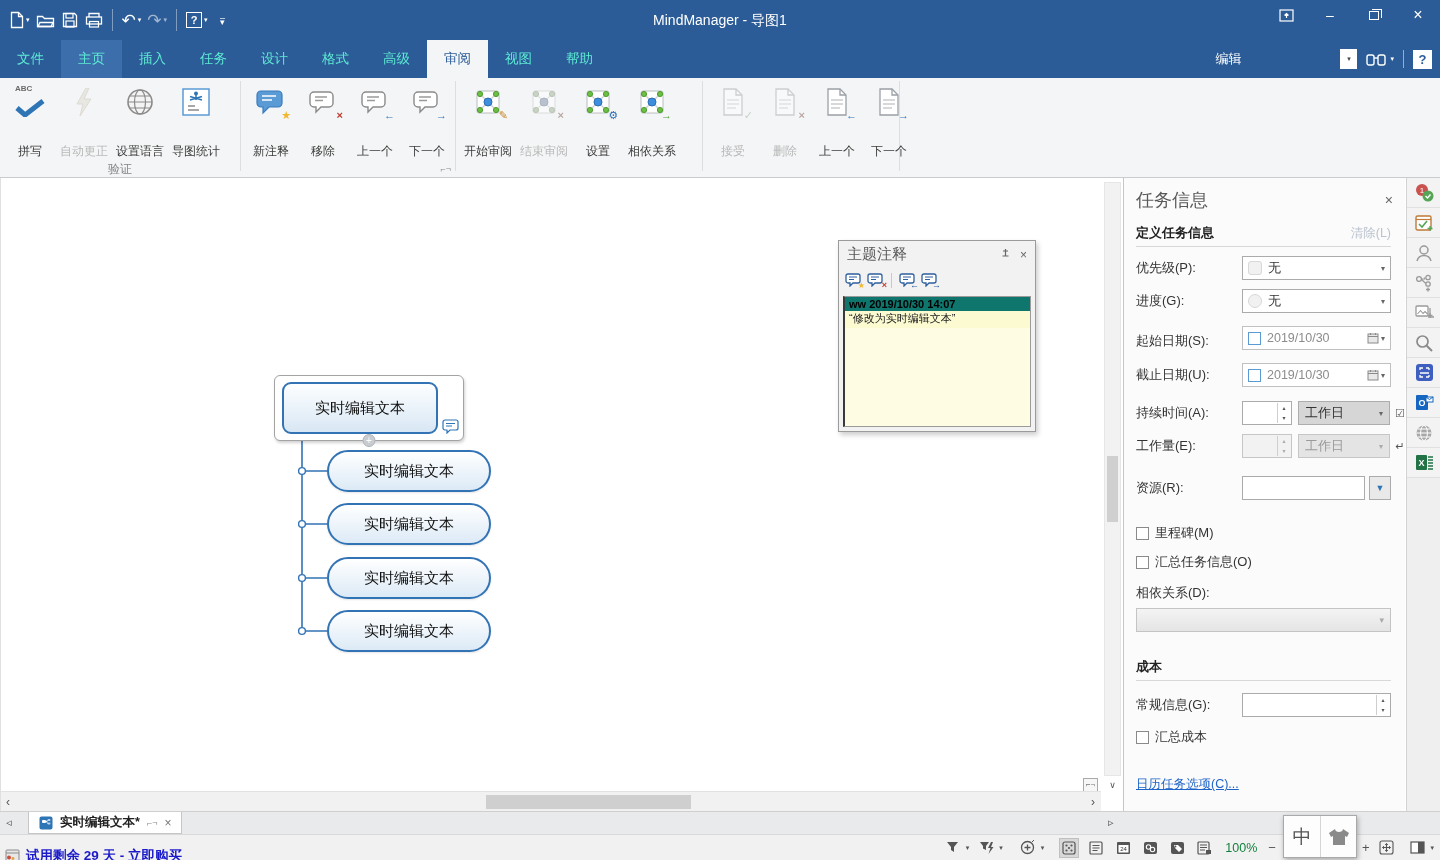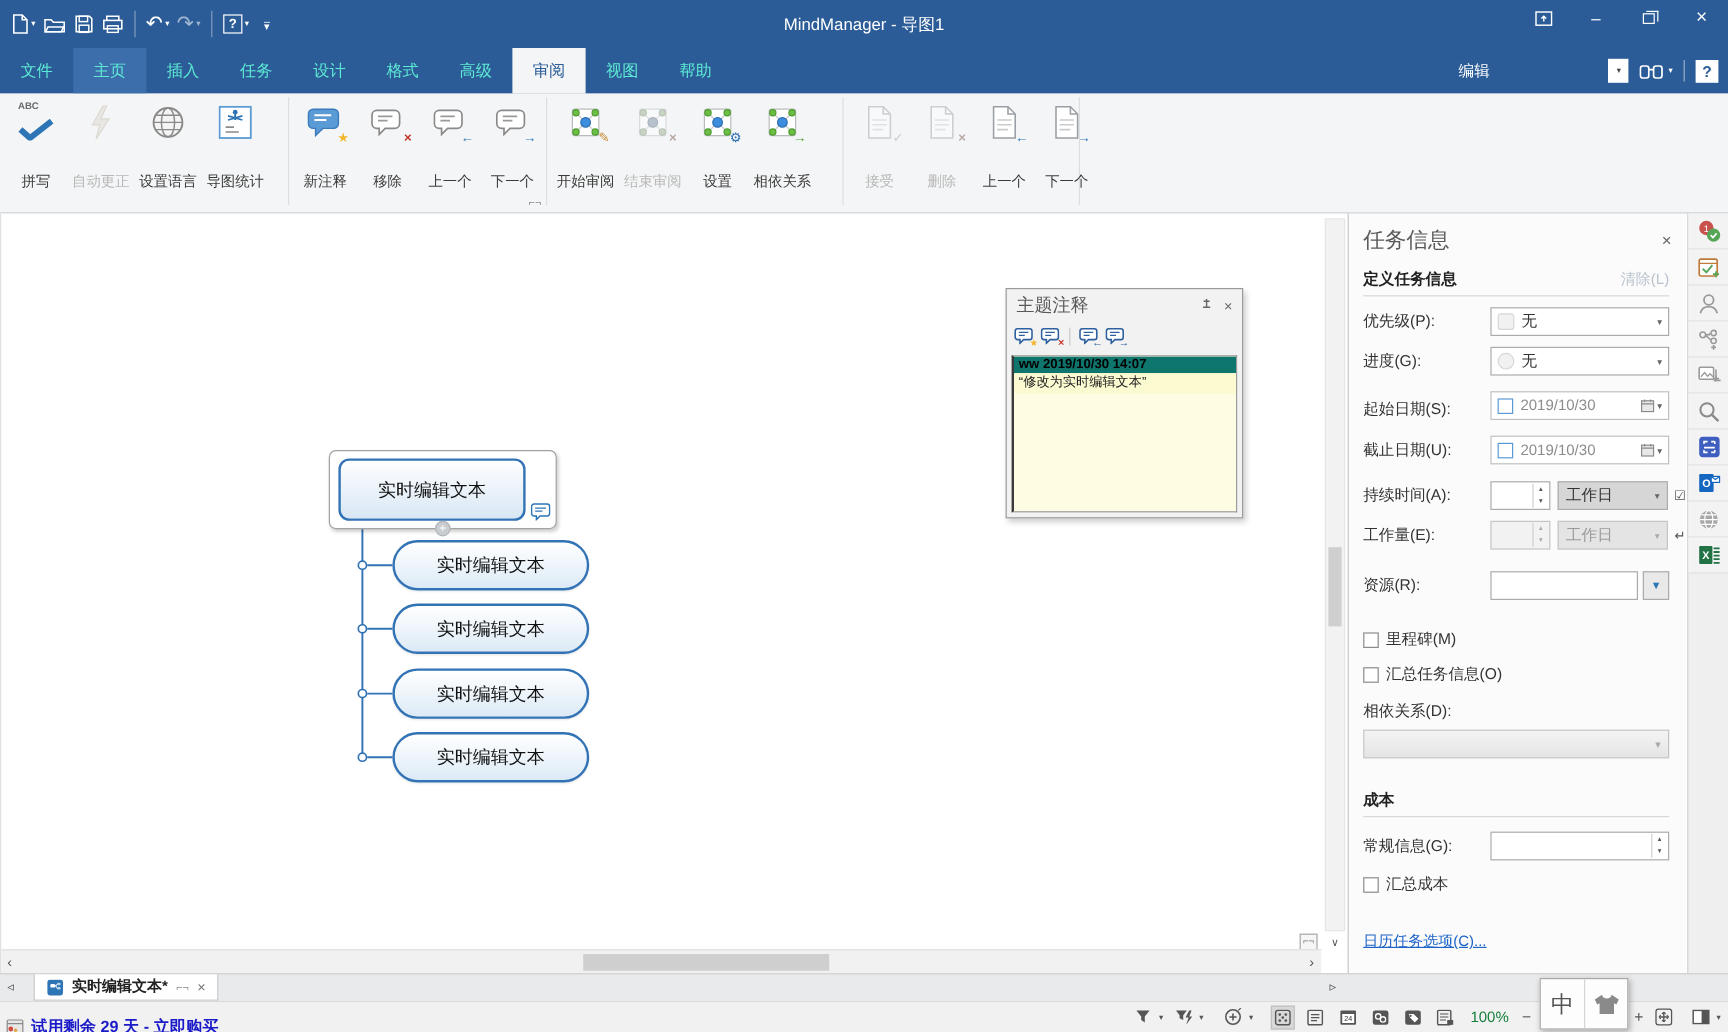--- a/index.html
+++ b/index.html
@@ -270,20 +270,21 @@
                 <rect x="1" y="1" width="26" height="26" fill="#fff" stroke="#5B9BD5" stroke-width="1.5"></rect>
                 <path d="M14 5v7M8 8.5l12 3.5M20 8.5L8 12" stroke="#2E75B6" stroke-width="1.5" fill="none"></path>
                 <circle cx="14" cy="5.5" r="2" fill="#2E75B6"></circle>
                 <path d="M6 18h7M6 22h11" stroke="#8a8a8a" stroke-width="1.4"></path>
                 <rect x="5" y="16.5" width="2.5" height="2.5" fill="#5B9BD5" stroke="none" opacity=".0"></rect>
               </svg>
           </span>
           <span class="bl">导图统计</span>
         </div>
       </div>
+      <div class="rlabel">验证</div>
     </div>
     <div class="rsep"></div>
 
     <div class="rgroup" style="width:214px;">
       <div class="rbtns">
         <div class="rbtn">
           <span class="ric">
             <svg width="30" height="26">
                 <path d="M5 2h17a4 4 0 0 1 4 4v8a4 4 0 0 1-4 4h-9l-6 6v-6H5a4 4 0 0 1-4-4V6a4 4 0 0 1 4-4z" fill="#5B9BD5" stroke="#3A7BBE" stroke-width="1.2"></path>
                 <path d="M6 7h14M6 11h10" stroke="#fff" stroke-width="1.6"></path>

